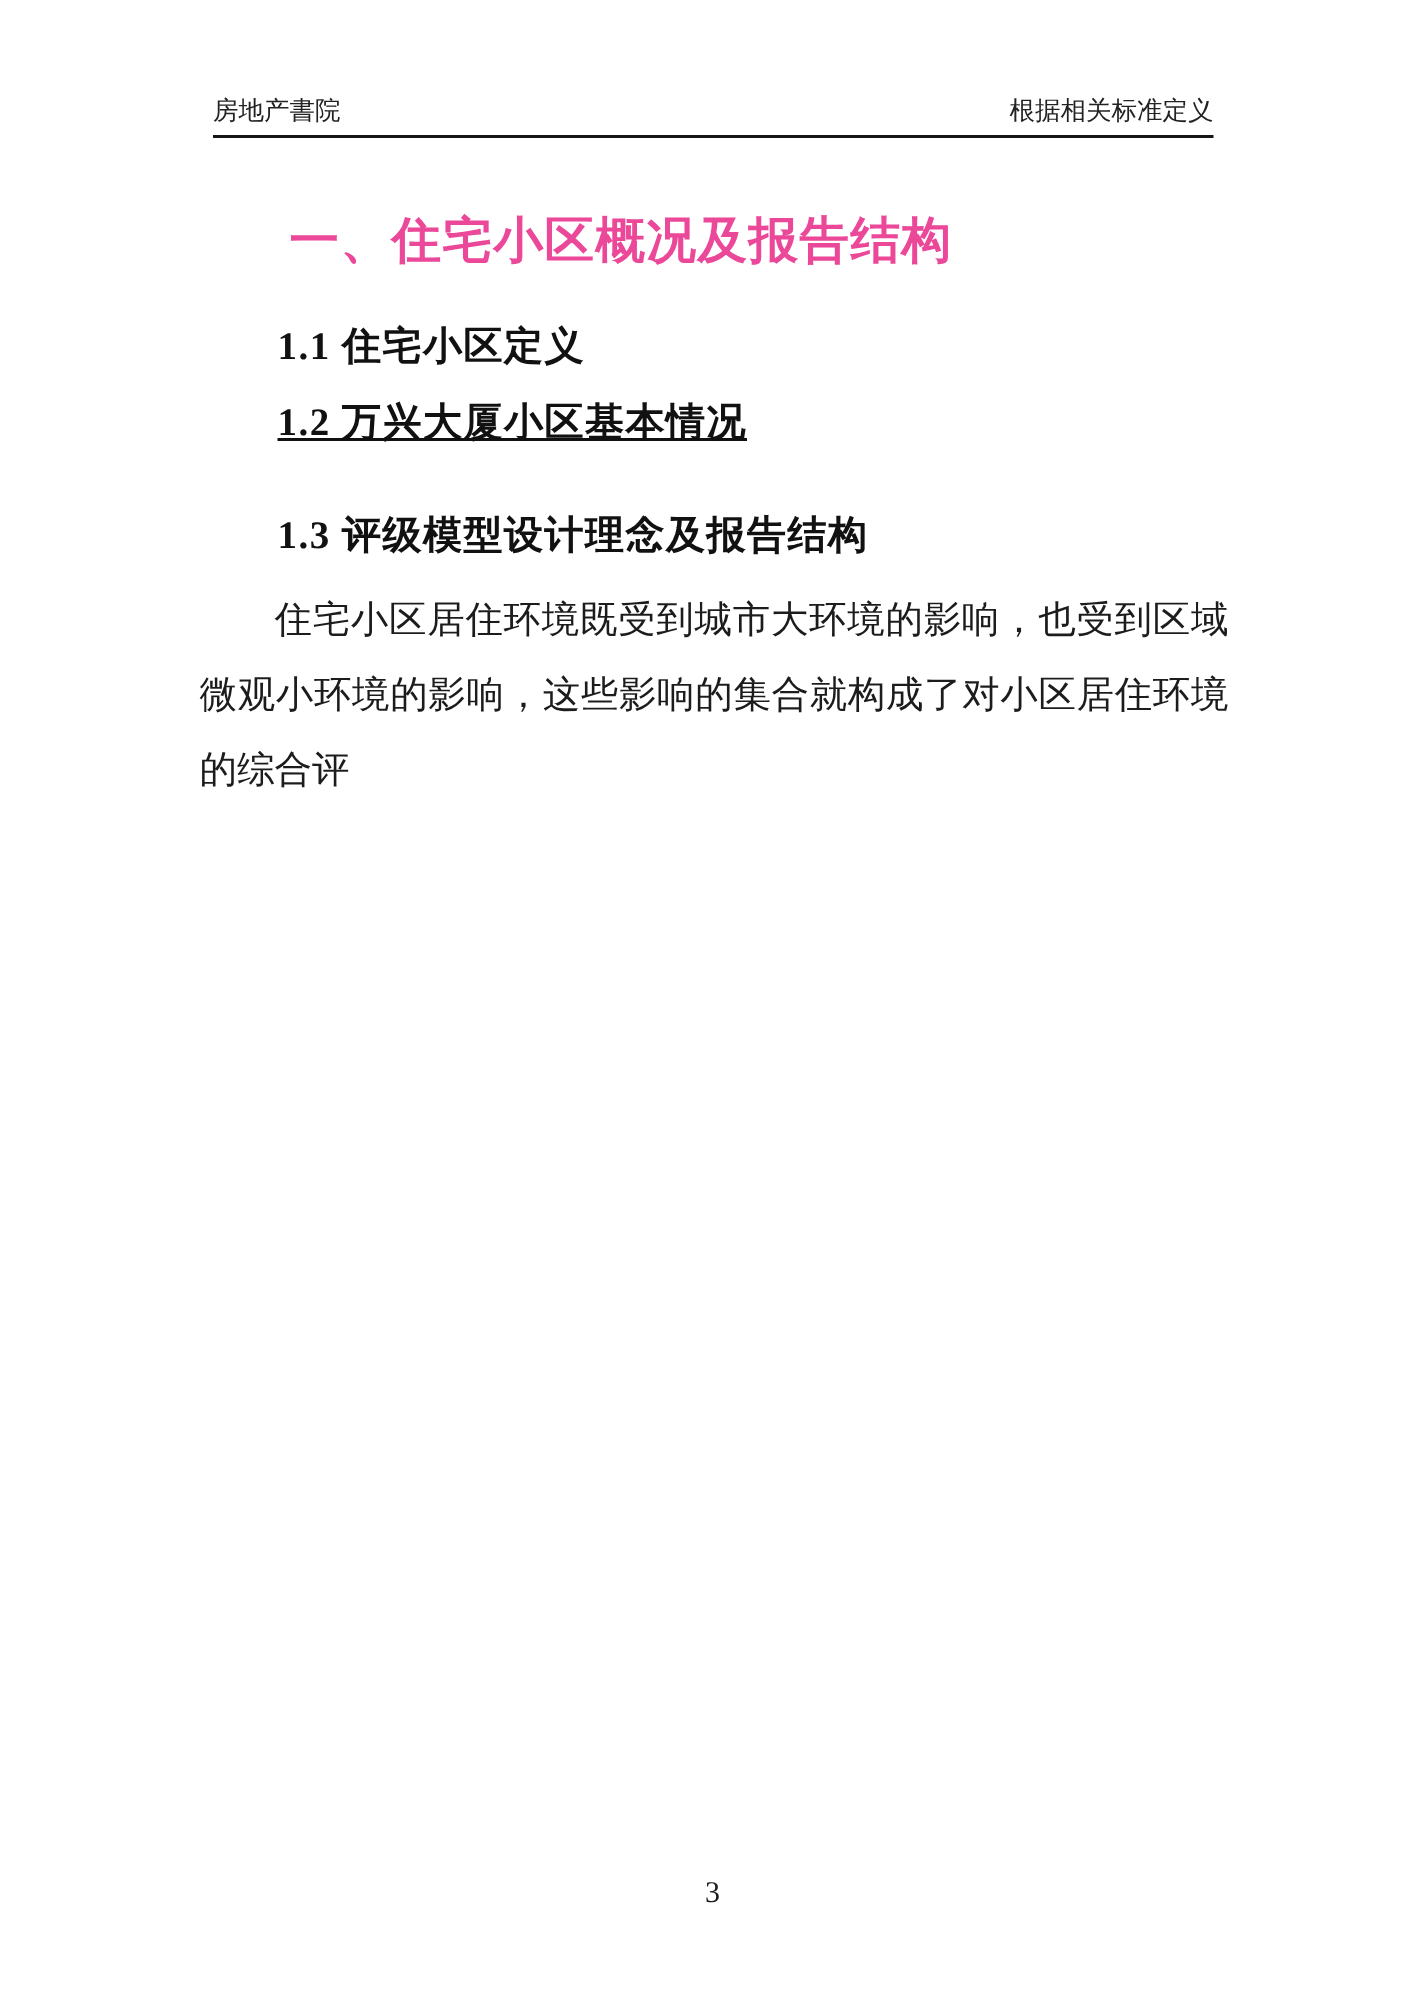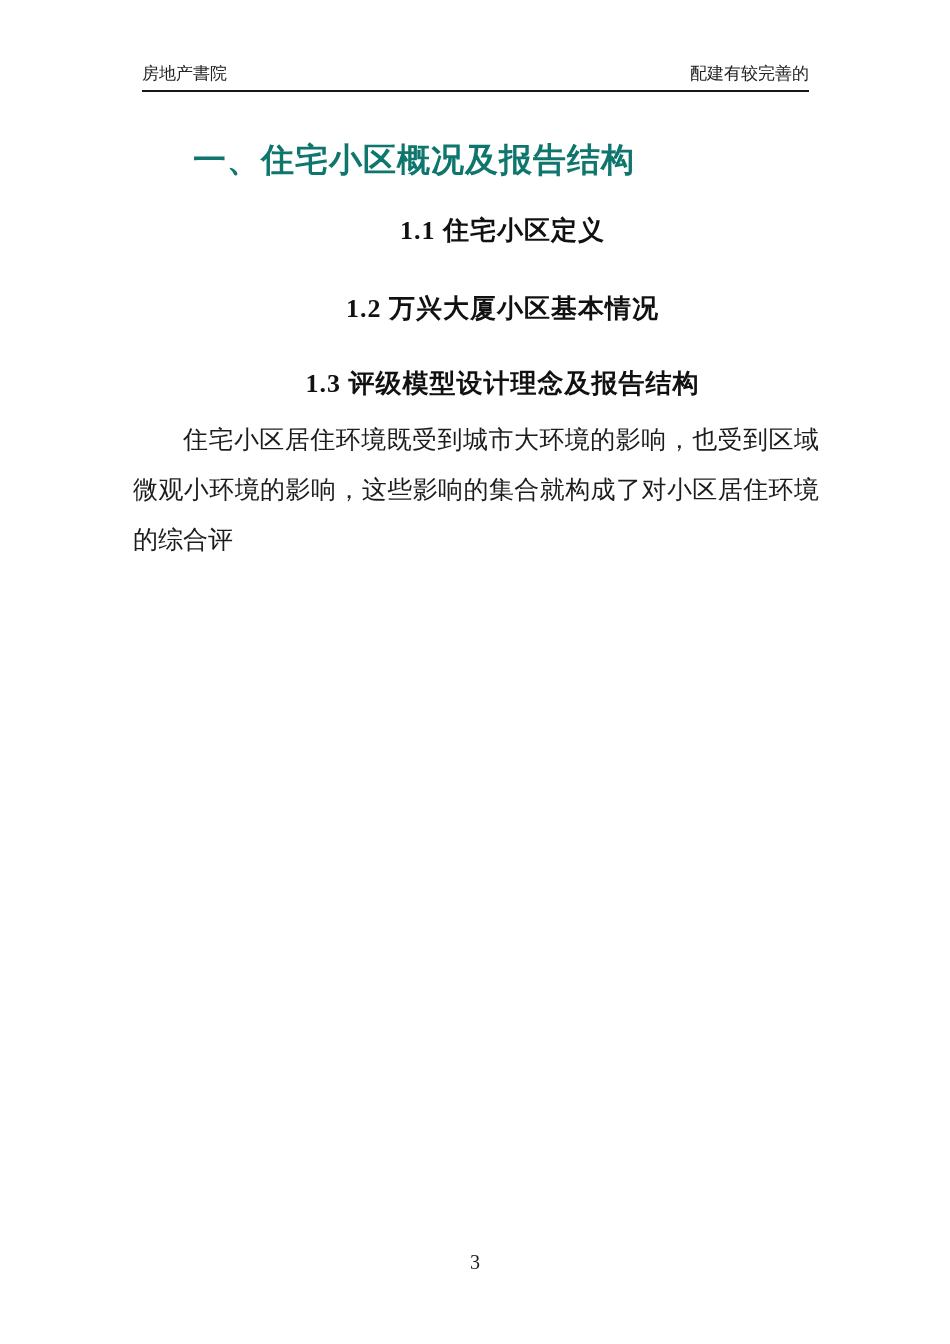--- a/index.html
+++ b/index.html
@@ -28,42 +28,41 @@
     font-size: 17px;
     color: #222222;
     gap: 17px;
   }
   .doc-title {
     margin: 46px 130px 0 193px;
     font-family: Liberation Mono, monospace;
     font-size: 33px;
     font-weight: 700;
     letter-spacing: 1px;
-    color: #0f766e;
+    color: #ec4899;
   }
   .sec-heading {
     margin: 30px 130px 0 185px;
     font-family: "Liberation Serif", serif;
     font-size: 26px;
     font-weight: 700;
     letter-spacing: 1px;
     color: #111111;
-    text-align: center;
   }
   .body-para {
     margin: 16px 0 0 133px;
     width: 686px;
     font-family: "Liberation Mono", "DejaVu Serif", serif;
     font-size: 25px;
     line-height: 50px;
     text-align: justify;
     text-indent: 2em;
     color: #1c1c1c;
   }
-  .sec-heading.h12 { margin-top: 43px; }
+  .sec-heading.h12 { margin-top: 16px; text-decoration: underline; }
   .sec-heading.h13 { margin-top: 40px; }
   .body-para.p2 { margin-top: 14px; }
   .body-para.p3 { margin-top: 16px; }
   .page-number {
     position: absolute;
     bottom: 70px;
     left: 0;
     width: 100%;
     text-align: center;
     font-family: "Liberation Serif", serif;
@@ -71,21 +70,21 @@
     color: #1c1c1c;
   }
 </style>
 </head>
 <body>
 
 <div class="page">
 
   <div class="header">
     <span>房地产書院</span>
-    <span>配建有较完善的</span>
+    <span>根据相关标准定义</span>
   </div>
 
   <div class="doc-title">一、住宅小区概况及报告结构</div>
 
   <div>
     <div class="sec-heading h11">1.1 住宅小区定义</div>
   </div>
 
   <div>
     <div class="sec-heading h12">1.2 万兴大厦小区基本情况</div>

